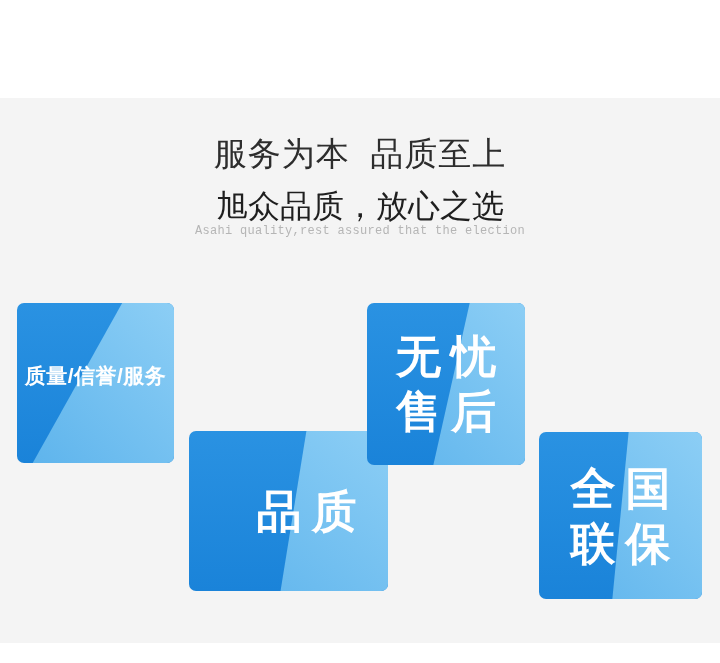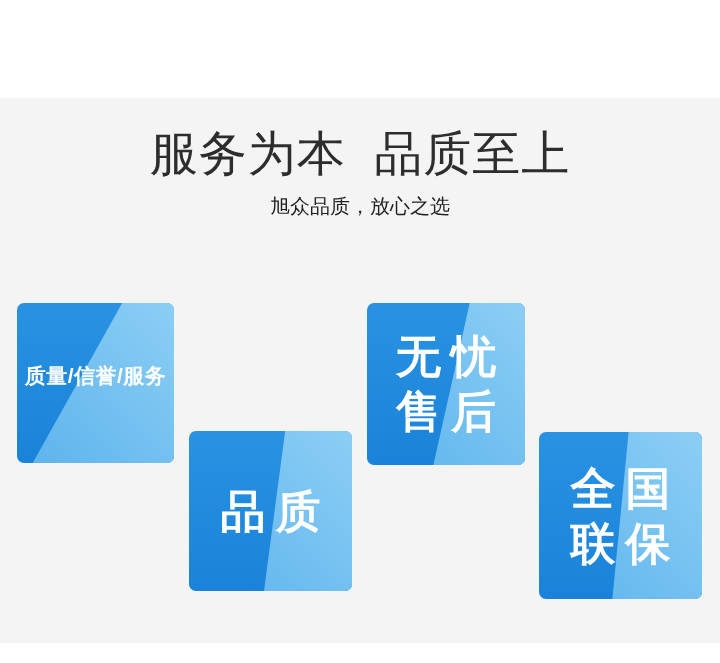--- a/index.html
+++ b/index.html
@@ -23,36 +23,36 @@
     height: 545px;
     background: var(--panel-bg, #f4f4f4);
   }
   .title {
     position: absolute;
     left: 0;
     top: 30px;
     width: 100%;
     margin: 0;
     text-align: center;
-    font-size: 48px;
+    font-size: 33px;
     line-height: 52px;
     font-weight: 200;
     letter-spacing: 1px;
     color: var(--title-ink, #2d2d2d);
     white-space: pre;
   }
   .subtitle {
     position: absolute;
     left: 0;
     top: 94px;
     width: 100%;
     margin: 0;
     text-align: center;
     font-family: "Liberation Serif", serif;
-    font-size: 20px;
+    font-size: 32px;
     line-height: 28px;
     font-weight: 500;
     color: var(--subtitle-ink, #1f1f1f);
   }
   .subtitle-en {
     position: absolute;
     left: 0;
     top: 126px;
     width: 100%;
     text-align: center;
@@ -74,21 +74,21 @@
   .shine {
     position: absolute;
     inset: 0;
     background: linear-gradient(to bottom left, var(--badge-light-top, #8ccef5), var(--badge-light, #5cb3ec));
   }
   .shine-1 { clip-path: polygon(67% 0, 100% 0, 100% 100%, 10% 100%); }
   .shine-2 { clip-path: polygon(59% 0, 100% 0, 100% 100%, 46% 100%); }
   .shine-3 { clip-path: polygon(65% 0, 100% 0, 100% 100%, 42% 100%); }
   .shine-4 { clip-path: polygon(55% 0, 100% 0, 100% 100%, 45% 100%); }
   .badge-1 { left: 17px;  top: 205px; width: 157px; height: 160px; }
-  .badge-2 { left: 189px; top: 333px; width: 163px; height: 160px; }
+  .badge-2 { left: 189px; top: 333px; width: 163px; height: 160px; padding-left: 36px; }
   .badge-3 { left: 367px; top: 205px; width: 158px; height: 162px; }
   .badge-4 { left: 539px; top: 334px; width: 163px; height: 167px; }
   .badge-content {
     position: relative;
     z-index: 1;
     text-align: center;
     color: #ffffff;
     font-weight: 700;
   }
   .small-line {
@@ -113,20 +113,21 @@
   }
 </style>
 </head>
 <body>
 
 <div class="page">
   <div class="panel">
 
     <h1 class="title">服务为本  品质至上</h1>
     <h2 class="subtitle">旭众品质，放心之选</h2>
+    <div class="subtitle-en">Asahi quality,rest assured that the election</div>
 
     <div class="badge badge-1">
       <div class="shine shine-1"></div>
       <div class="badge-content">
         <div class="small-line">质量/信誉/服务</div>
       </div>
     </div>
 
     <div class="badge badge-2">
       <div class="shine shine-2"></div>

